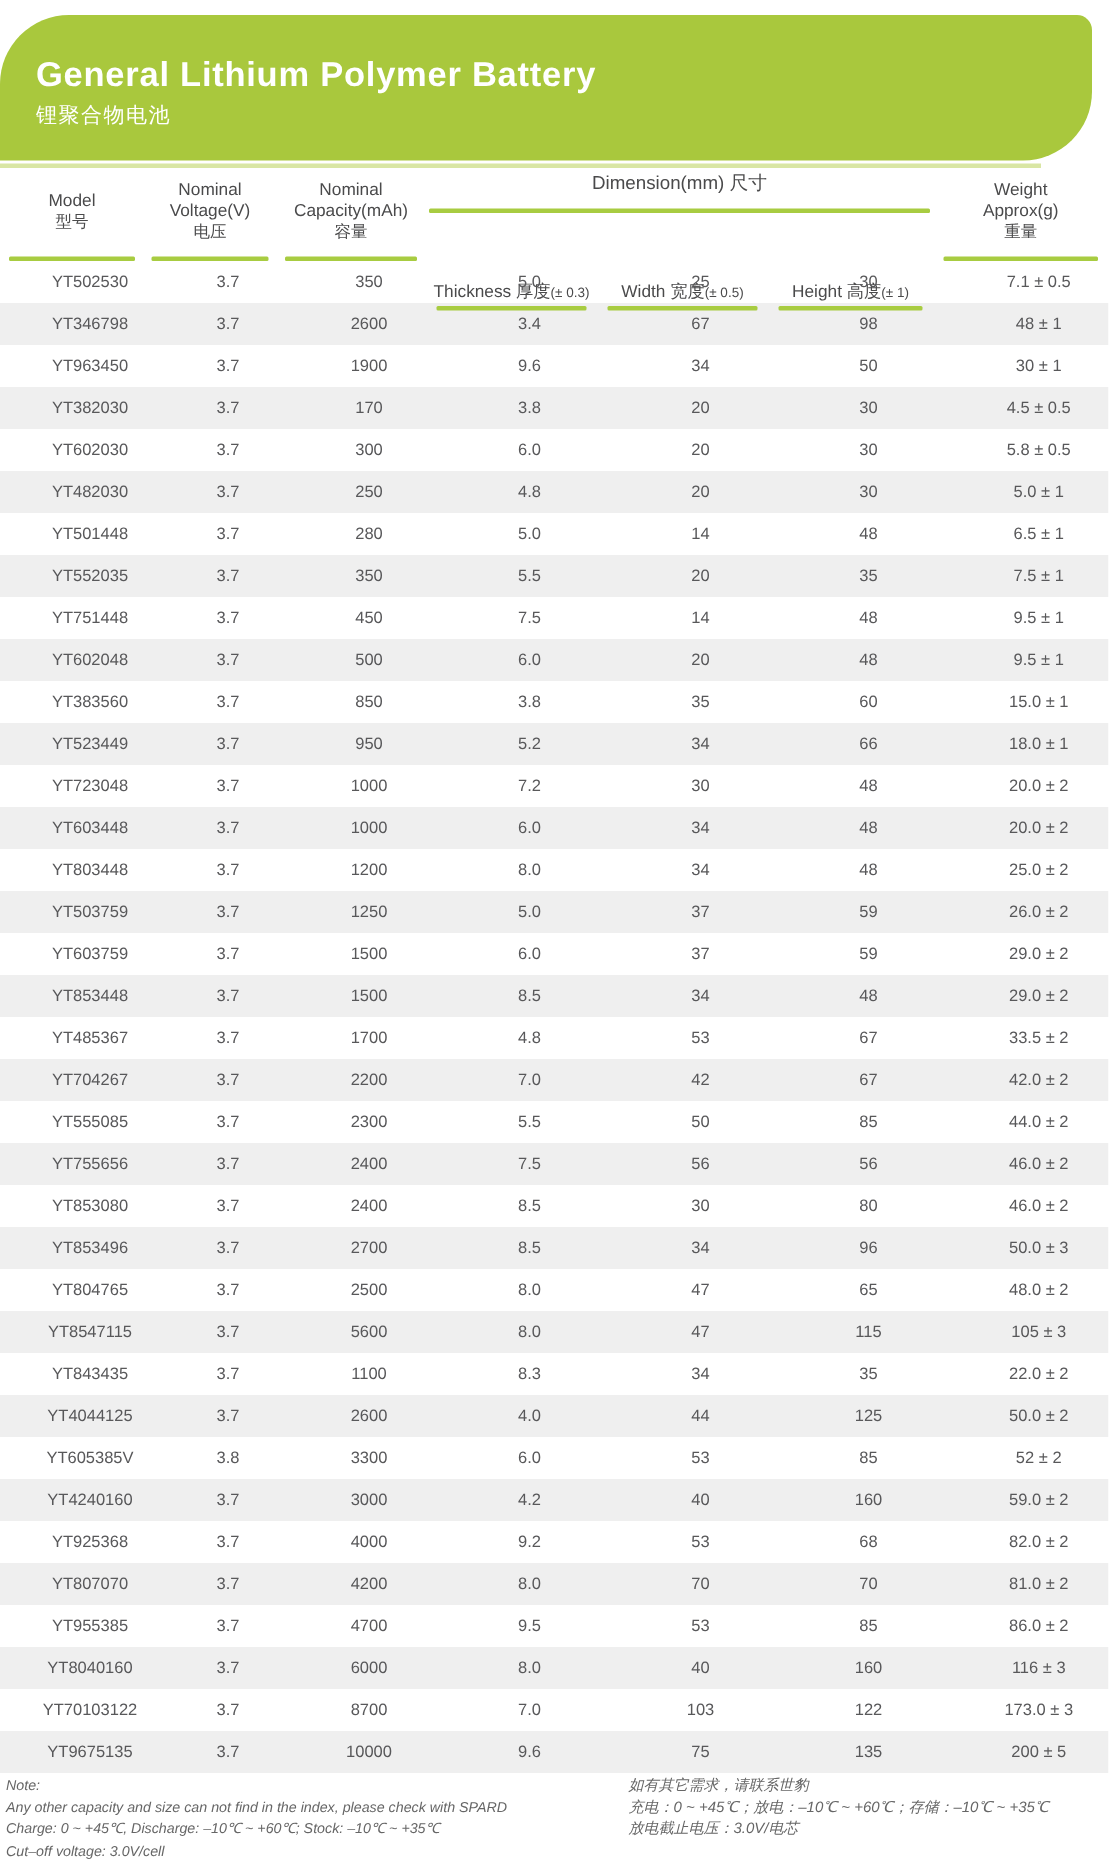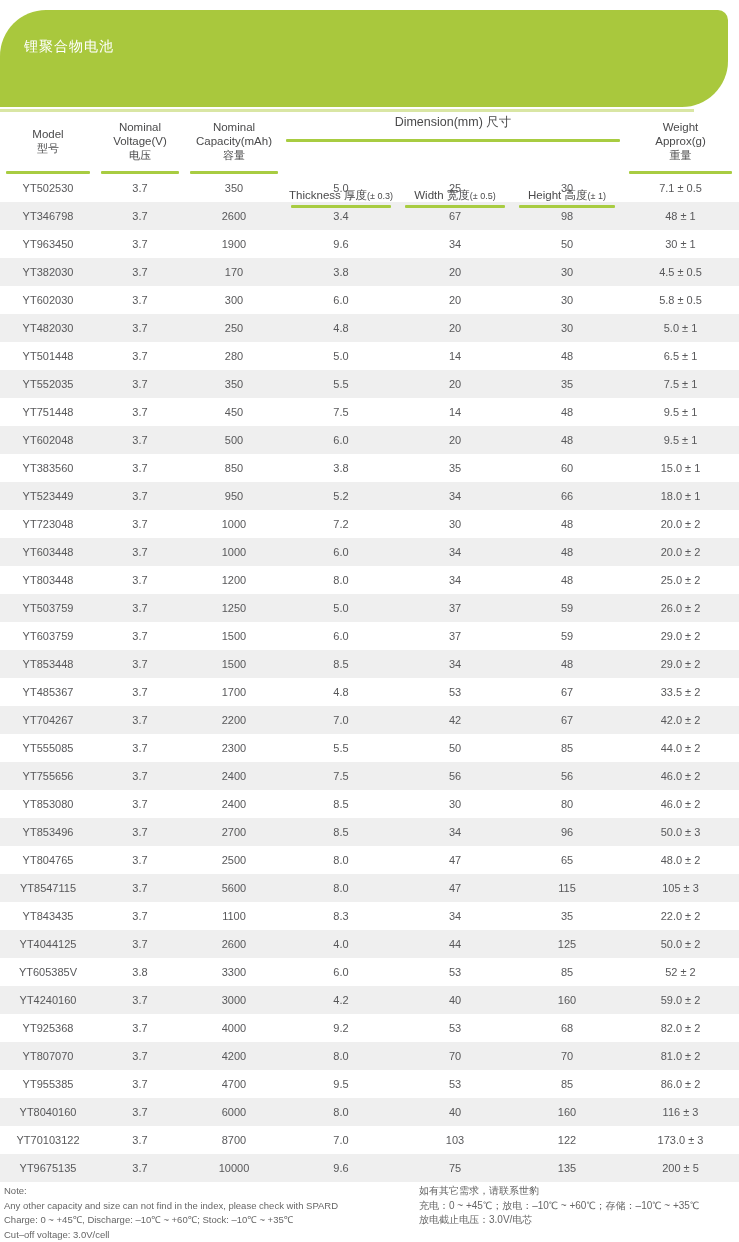--- a/index.html
+++ b/index.html
@@ -35,35 +35,36 @@
   .underline{width:88%;height:3px;background:var(--line-green);border-radius:1px;flex:none;}
   .dim-group{grid-column:4/7;grid-row:1;display:flex;flex-direction:column;justify-content:space-between;align-items:center;}
   .dim-title{font-size:12.5px;line-height:20px;}
   .dim-underline{width:99%;height:3px;background:var(--line-green);border-radius:1px;margin-top:4px;}
   .subhead{grid-row:2;display:flex;flex-direction:column;justify-content:flex-start;align-items:center;margin-top:44px;}
   .sub-label{font-size:11.5px;line-height:18px;white-space:nowrap;}
   .sub-tol{font-size:9px;}
 
   
   .tbody{color:var(--cell-text);}
-  .trow{height:28px;align-items:center;text-align:center;font-size:11px;}
+  .trow{height:28px;align-items:center;text-align:center;font-size:11px;padding-left:12px;}
   .trow:nth-child(even){background:var(--stripe);}
   .cell{white-space:nowrap;}
 
   
-  .notes{position:absolute;left:0;top:1184px;width:739px;display:flex;color:var(--note-text);}
+  .notes{position:absolute;left:0;top:1184px;width:739px;display:flex;color:var(--note-text);font-style:italic;}
   .notes-left{width:415px;padding-left:4px;}
   .notes-right{width:324px;padding-left:4px;}
   .note-line{font-size:9.5px;line-height:14.5px;white-space:nowrap;}
   .notes-right .note-line{font-size:10px;line-height:14.5px;}
 </style>
 </head>
 <body>
 
 <div class="banner">
+  <div class="banner-title">General Lithium Polymer Battery</div>
   <div class="banner-sub">锂聚合物电池</div>
 </div>
 <div class="pale-rule"></div>
 
 <div class="thead">
   <div class="hcell tall">
     <div class="stack">
       <span class="h-en">Model</span>
       <span class="h-zh">型号</span>
     </div>

